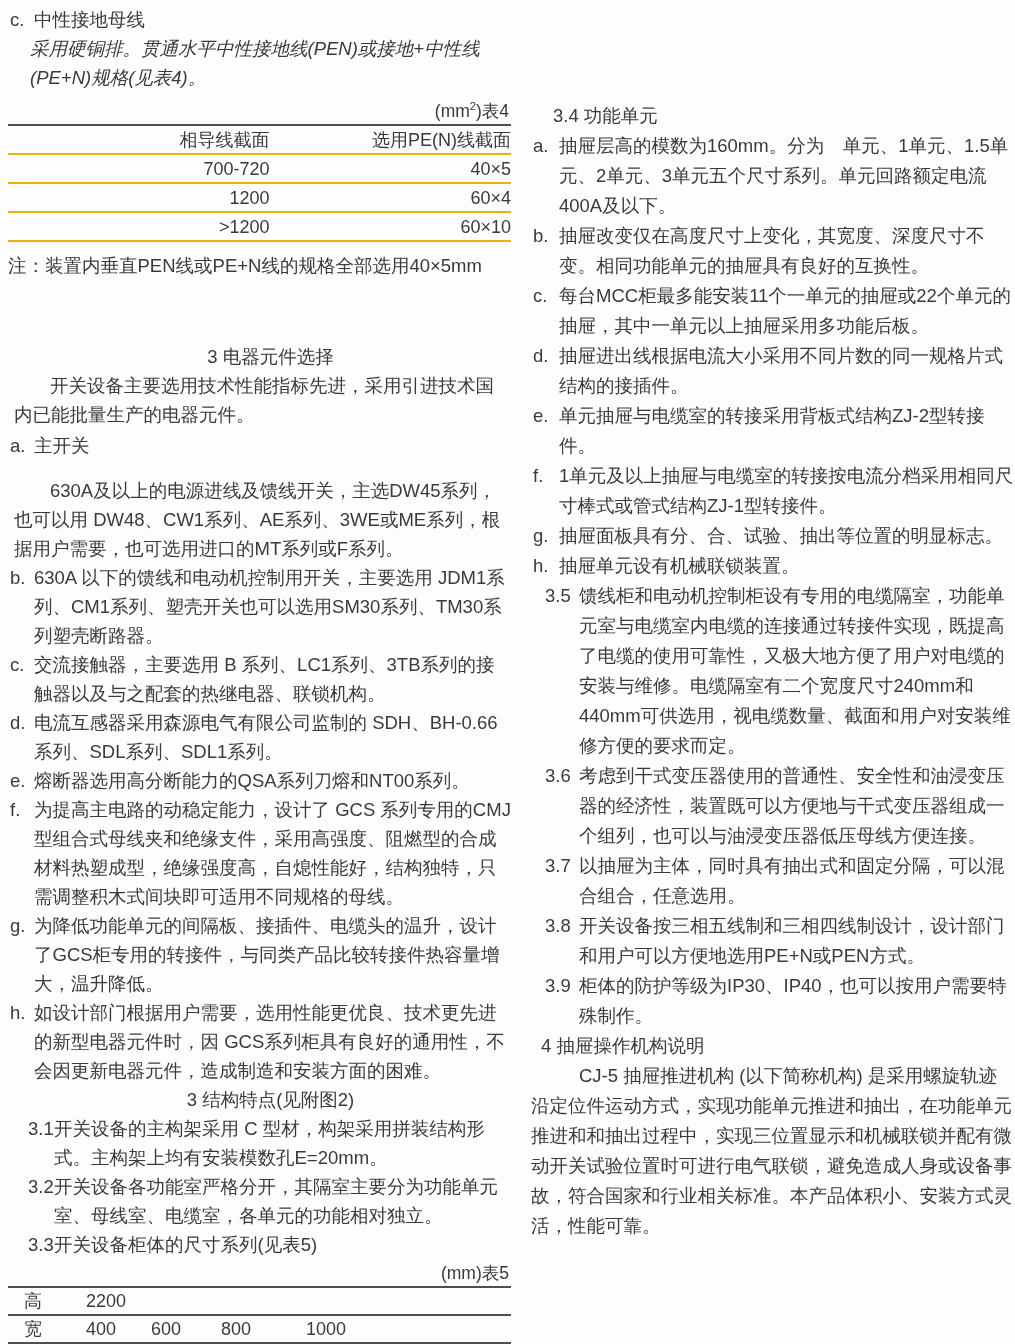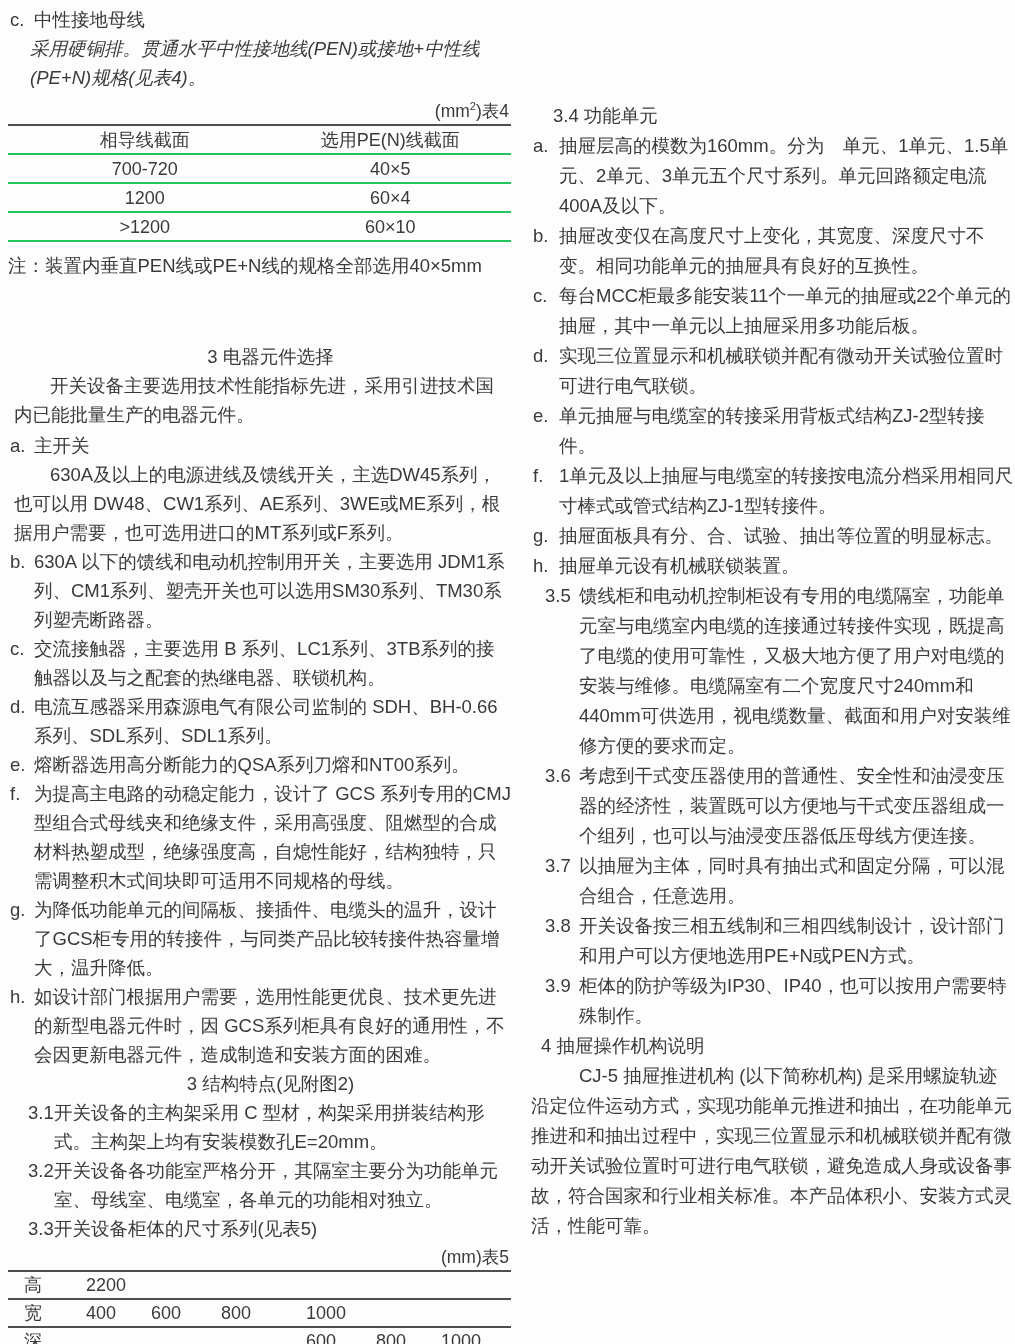--- a/index.html
+++ b/index.html
@@ -24,31 +24,31 @@
   .hang .mk { position:absolute; top:0; left:2px; }
 
   
   .item-c { padding-left:26px; }
   .item-c-body { padding-left:22px;font-style:italic; }
   .tcaption { text-align:right; font-size:17.5px; line-height:22px; margin-top:3px; padding-right:2px; }
   .tcaption sup { font-size:11px; }
   table { width:100%; border-collapse:collapse; table-layout:fixed; }
   .t4 { margin-top:2px; }
   .t4 th, .t4 td {
-    font-weight:normal; text-align:center; font-size:18px;
-    border-top:2px solid #4f4f4f; border-bottom:2px solid #22c55e;
+    font-weight:normal; text-align:right; font-size:18px;
+    border-top:2px solid #4f4f4f; border-bottom:2px solid #eab308;
     padding:3px 0 2px 0; line-height:22px;
   }
   .t4 .c1 { width:52%; padding-left:12px; }
   .note { margin-top:9px; }
   .sec-h { margin-left:22px;text-align:center; }
   .sec3-h { margin-top:62px; }
   .intro { margin-left:6px; text-indent:36px; }
   .item-a { padding-left:26px; margin-top:2px; }
-  .item-a-body { margin-left:6px; text-indent:36px; }
+  .item-a-body { margin-left:6px; text-indent:36px;margin-top:16px; }
   .litem { padding-left:26px; }
   .sitem { padding-left:46px; }
   .sitem .mk { left:20px; }
   .t5 { margin-top:2px; }
   .t5 th, .t5 td {
     font-weight:normal; text-align:left; font-size:18px;
     border-top:2px solid #4f4f4f; border-bottom:2px solid #4f4f4f;
     padding:3px 0 2px 0; line-height:21px;
   }
   .t5 .lab { padding-left:16px; }
@@ -207,21 +207,21 @@
     <div class="hang ritem">
       <span class="mk">b.</span>
       <span>抽屉改变仅在高度尺寸上变化，其宽度、深度尺寸不变。相同功能单元的抽屉具有良好的互换性。</span>
     </div>
     <div class="hang ritem">
       <span class="mk">c.</span>
       <span>每台MCC柜最多能安装11个一单元的抽屉或22个单元的抽屉，其中一单元以上抽屉采用多功能后板。</span>
     </div>
     <div class="hang ritem">
       <span class="mk">d.</span>
-      <span>实现三位置显示和机械联锁并配有微动开关试验位置时可进行电气联锁。</span>
+      <span>抽屉进出线根据电流大小采用不同片数的同一规格片式结构的接插件。</span>
     </div>
     <div class="hang ritem">
       <span class="mk">e.</span>
       <span>单元抽屉与电缆室的转接采用背板式结构ZJ-2型转接件。</span>
     </div>
     <div class="hang ritem">
       <span class="mk">f.</span>
       <span>1单元及以上抽屉与电缆室的转接按电流分档采用相同尺寸棒式或管式结构ZJ-1型转接件。</span>
     </div>
     <div class="hang ritem">

